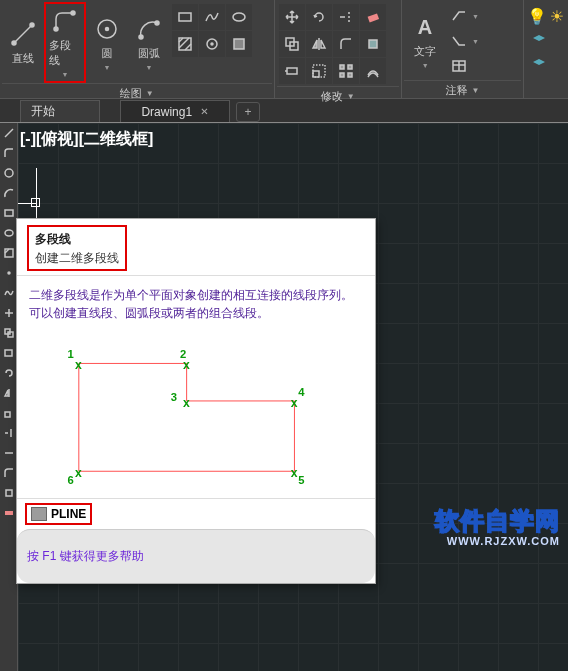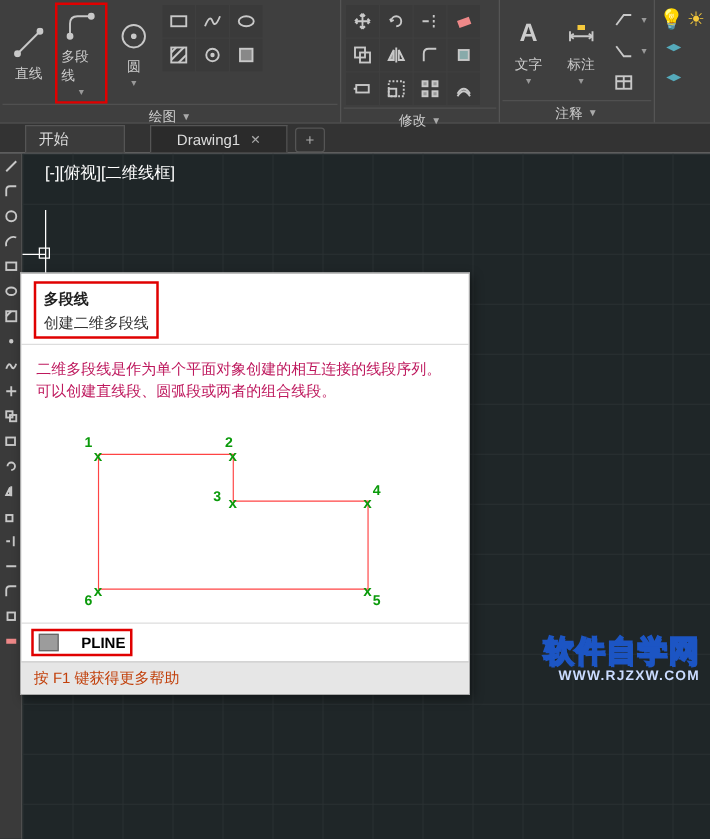--- a/index.html
+++ b/index.html
@@ -29,35 +29,35 @@
     .file-tab { background: #3b3b3b; border: 1px solid #555; border-bottom: none; min-width: 80px; }
     .draw-tab { background: #2b2b2b; border: 1px solid #555; border-bottom: none; min-width: 110px; margin-left: 20px; justify-content: center; }
     .draw-tab .x { color: #aaa; font-size: 10px; margin-left: 8px; }
     .plus-tab { width: 24px; height: 20px; display: flex; align-items: center; justify-content: center; color: #aaa; margin-left: 6px; cursor: pointer; background: #333; border: 1px solid #555; border-radius: 3px; font-size: 12px; }
     
     .viewport { position: relative; background: #1f2628; height: 549px; display: flex; }
     .left-tools { width: 18px; background: #3a3a3a; display: flex; flex-direction: column; border-right: 1px solid #555; }
     .left-tools .t { height: 20px; display: flex; align-items: center; justify-content: center; cursor: pointer; }
     
     .canvas-area { flex: 1; position: relative; background: #1f2628; background-image: linear-gradient(#2a3032 1px, transparent 1px), linear-gradient(90deg, #2a3032 1px, transparent 1px); background-size: 40px 40px; }
-    .view-label { position: absolute; top: 6px; left: 18px; color: #fff; font-size: 13px; }
+    .view-label { position: absolute; top: 6px; left: 2px; color: #fff; font-size: 16px; font-weight: bold; }
     
     .tooltip-box { position: absolute; left: 16px; top: 218px; width: 360px; background: #fff; border: 1px solid #aaa; box-shadow: 2px 3px 8px rgba(0,0,0,0.4); font-size: 12px; }
     .tooltip-head { padding: 6px 10px 4px; border-bottom: 1px solid #ddd; }
     .tooltip-title { font-weight: bold; font-size: 12px; color: #222; }
     .tooltip-sub { font-size: 12px; color: #333; margin-top: 2px; }
-    .tooltip-body { padding: 10px 12px; color: #be185d; line-height: 1.5; }
+    .tooltip-body { padding: 10px 12px; color: #4c1d95; line-height: 1.5; }
     .poly-preview { padding: 8px; display: flex; justify-content: center; }
     .cmd-row { padding: 4px 8px; display: flex; align-items: center; gap: 6px; border-top: 1px solid #ddd; }
     .cmd-ico { width: 16px; height: 14px; background: #9c9c9c; border: 1px solid #666; }
     .cmd-txt { font-size: 12px; font-weight: bold; }
-    .tooltip-f1 { background: #e6e6e6; padding: 4px 10px; font-size: 12px; color: #c2410c; border-top: 1px solid #ccc; }
+    .tooltip-f1 { background: #e6e6e6; padding: 18px 10px; font-size: 12px; color: #6d28d9; border-top: 1px solid #ccc; border-radius: 13px; }
     
     .highlight-head { border: 2px solid #e00000; display: inline-block; padding: 4px 6px 2px; }
-    .highlight-cmd { border: 2px solid #e00000; padding: 2px 4px; display: inline-flex; align-items: center; gap: 18px; }
+    .highlight-cmd { border: 2px solid #e00000; padding: 2px 4px; display: inline-flex; align-items: center; gap: 4px; }
     
     .watermark { position: absolute; right: 8px; top: 382px; text-align: right; }
     .wm1 { font-size: 24px; font-weight: bold; color: #fff; -webkit-text-stroke: 1.5px #1c55c4; text-shadow: 1px 1px 0 #1c55c4; letter-spacing: 1px; }
     .wm2 { font-size: 11px; color: #cbdcff; font-weight: bold; letter-spacing: 1px; margin-top: -2px; }
     
     .crosshair-v { position: absolute; left: 18px; top: 45px; width: 1px; height: 90px; background: #fff; }
     .crosshair-h { position: absolute; left: 0px; top: 80px; width: 18px; height: 1px; background: #fff; }
     .crosshair-box { position: absolute; left: 13px; top: 75px; width: 9px; height: 9px; border: 1px solid #fff; }
 
     .poly-svg text { font-size: 12px; font-weight: bold; fill: #0a9a0a; }
@@ -102,20 +102,31 @@
         <div class="big-btn">
           <div class="ico">
               <svg width="24" height="24" class="svg-ico">
                 <circle cx="12" cy="12" r="9"></circle>
                 <circle cx="12" cy="12" r="1.5" fill="#c8c8c8"></circle>
               </svg>
             </div>
           <span>圆</span>
           <span class="arrow">▼</span>
         </div>
+        <div class="big-btn">
+          <div class="ico">
+              <svg width="24" height="24" class="svg-ico">
+                <path d="M4 20 A12 12 0 0 1 20 6"></path>
+                <circle cx="4" cy="20" r="2" fill="#c8c8c8"></circle>
+                <circle cx="20" cy="6" r="2" fill="#c8c8c8"></circle>
+              </svg>
+            </div>
+          <span>圆弧</span>
+          <span class="arrow">▼</span>
+        </div>
         <div class="sm-grid">
           <div class="sm-btn">
               <svg width="16" height="16" class="svg-ico">
                 <rect x="2" y="4" width="12" height="8"></rect>
               </svg>
             </div>
           <div class="sm-btn">
               <svg width="16" height="16" class="svg-ico">
                 <path d="M2 12 Q6 2 8 8 T14 4"></path>
               </svg>
@@ -232,36 +243,20 @@
           <span>修改</span>
           <span class="arrow">▼</span>
         </div>
     </div>
 
     <div class="rgroup" style="width:124px">
       <div class="rgroup-content">
         <div class="big-btn">
           <div class="ico" style="font-size:20px;color:#ccc;font-weight:bold">A</div>
           <span>文字</span>
-          <span class="arrow">▼</span>
-        </div>
-        <div class="big-btn">
-          <div class="ico">
-              <svg width="24" height="20" class="svg-ico">
-                <line x1="3" y1="12" x2="21" y2="12"></line>
-                <line x1="3" y1="8" x2="3" y2="16"></line>
-                <line x1="21" y1="8" x2="21" y2="16"></line>
-                <line x1="3" y1="12" x2="6" y2="10"></line>
-                <line x1="3" y1="12" x2="6" y2="14"></line>
-                <line x1="21" y1="12" x2="18" y2="10"></line>
-                <line x1="21" y1="12" x2="18" y2="14"></line>
-                <rect x="9" y="3" width="6" height="4" fill="#f5c93c" stroke="none"></rect>
-              </svg>
-            </div>
-          <span>标注</span>
           <span class="arrow">▼</span>
         </div>
         <div class="anno-col">
           <div class="anno-row">
               <div class="anno-ico">
                 <svg width="16" height="16" class="svg-ico">
                   <path d="M2 12 L8 4 L14 4"></path>
                 </svg>
               </div>
               <span class="arrow" style="font-size:7px;color:#999">▼</span>

